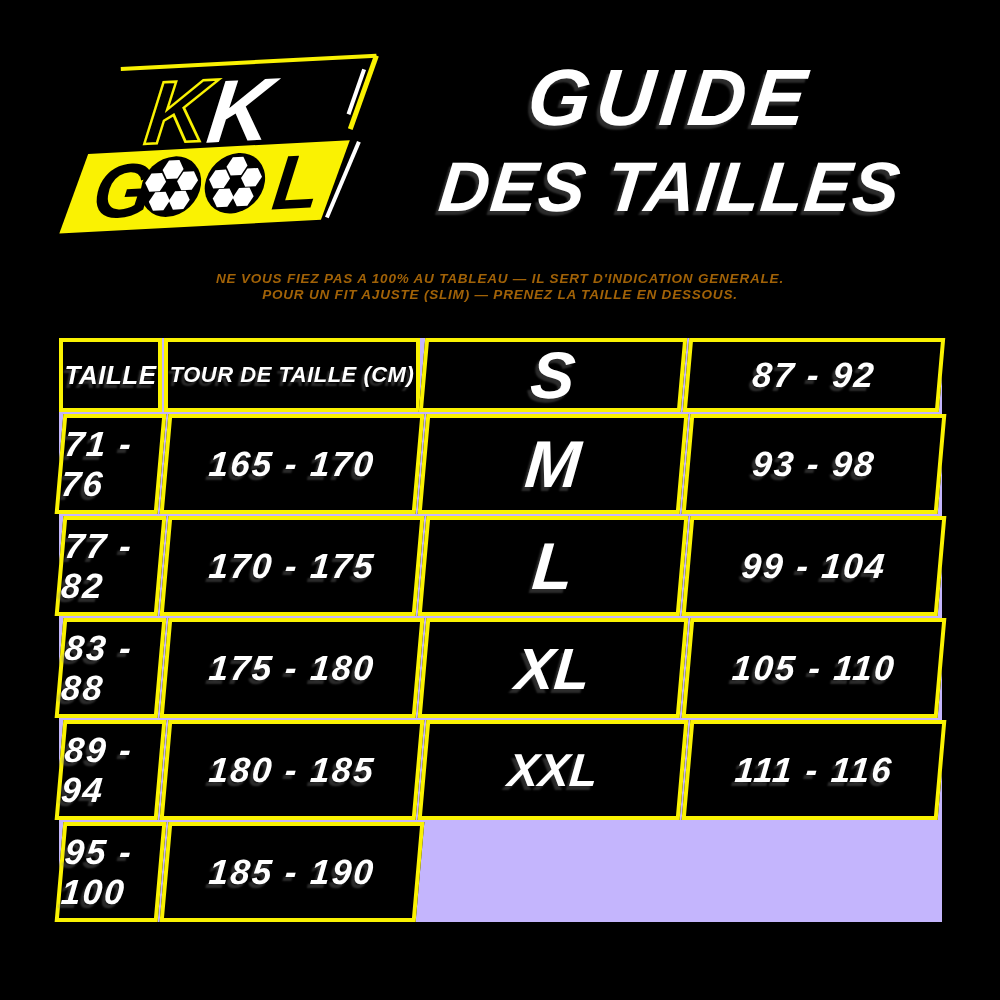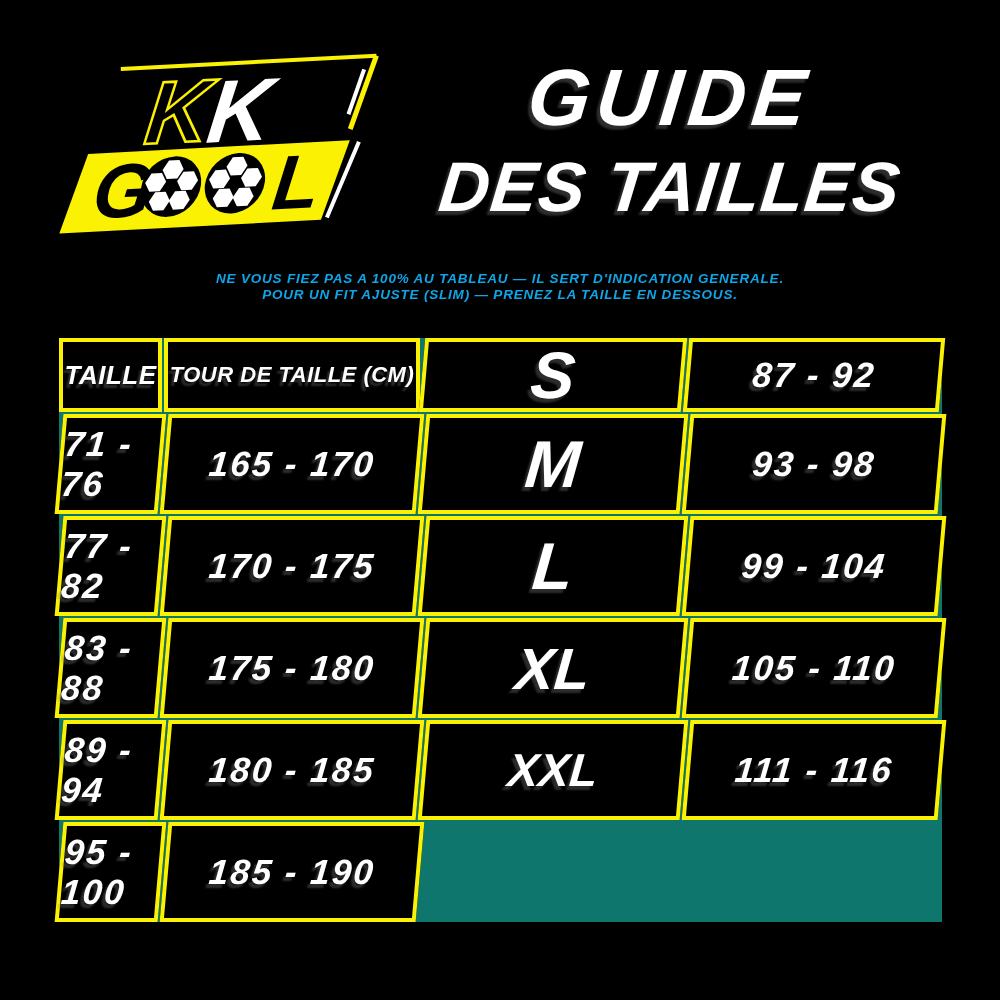--- a/index.html
+++ b/index.html
@@ -26,31 +26,31 @@
   }
   .title-line1{ font-size:80px; letter-spacing:6px; transform:skewX(-6deg); }
   .title-line2{ font-size:70px; letter-spacing:1px; margin-top:14px; transform:skewX(-6deg); }
 
   
   .disclaimer{
     position:absolute; left:50px; top:271px; width:900px;
     text-align:center;
     font-weight:bold; font-style:italic;
     font-size:13.5px; line-height:15.5px; letter-spacing:0.8px;
-    color:#0ea5e9;
+    color:#a16207;
   }
 
   
   .size-table{
     position:absolute; left:59px; top:338px;
     display:grid;
     grid-template-columns:103px 256px 262px 256px;
     grid-template-rows:74px 100px 100px 100px 100px 100px;
     gap:2px;
-    background:#0f766e;
+    background:#c4b5fd;
   }
   .cell{
     border:4px solid var(--yellow,#FAF202);
     background:#000;
     display:flex; align-items:center; justify-content:center;
     box-sizing:border-box;
     font-weight:bold; font-style:italic;
     color:#fff;
   }
   .th{ font-size:22px; letter-spacing:0.5px; transform-origin:center; }

